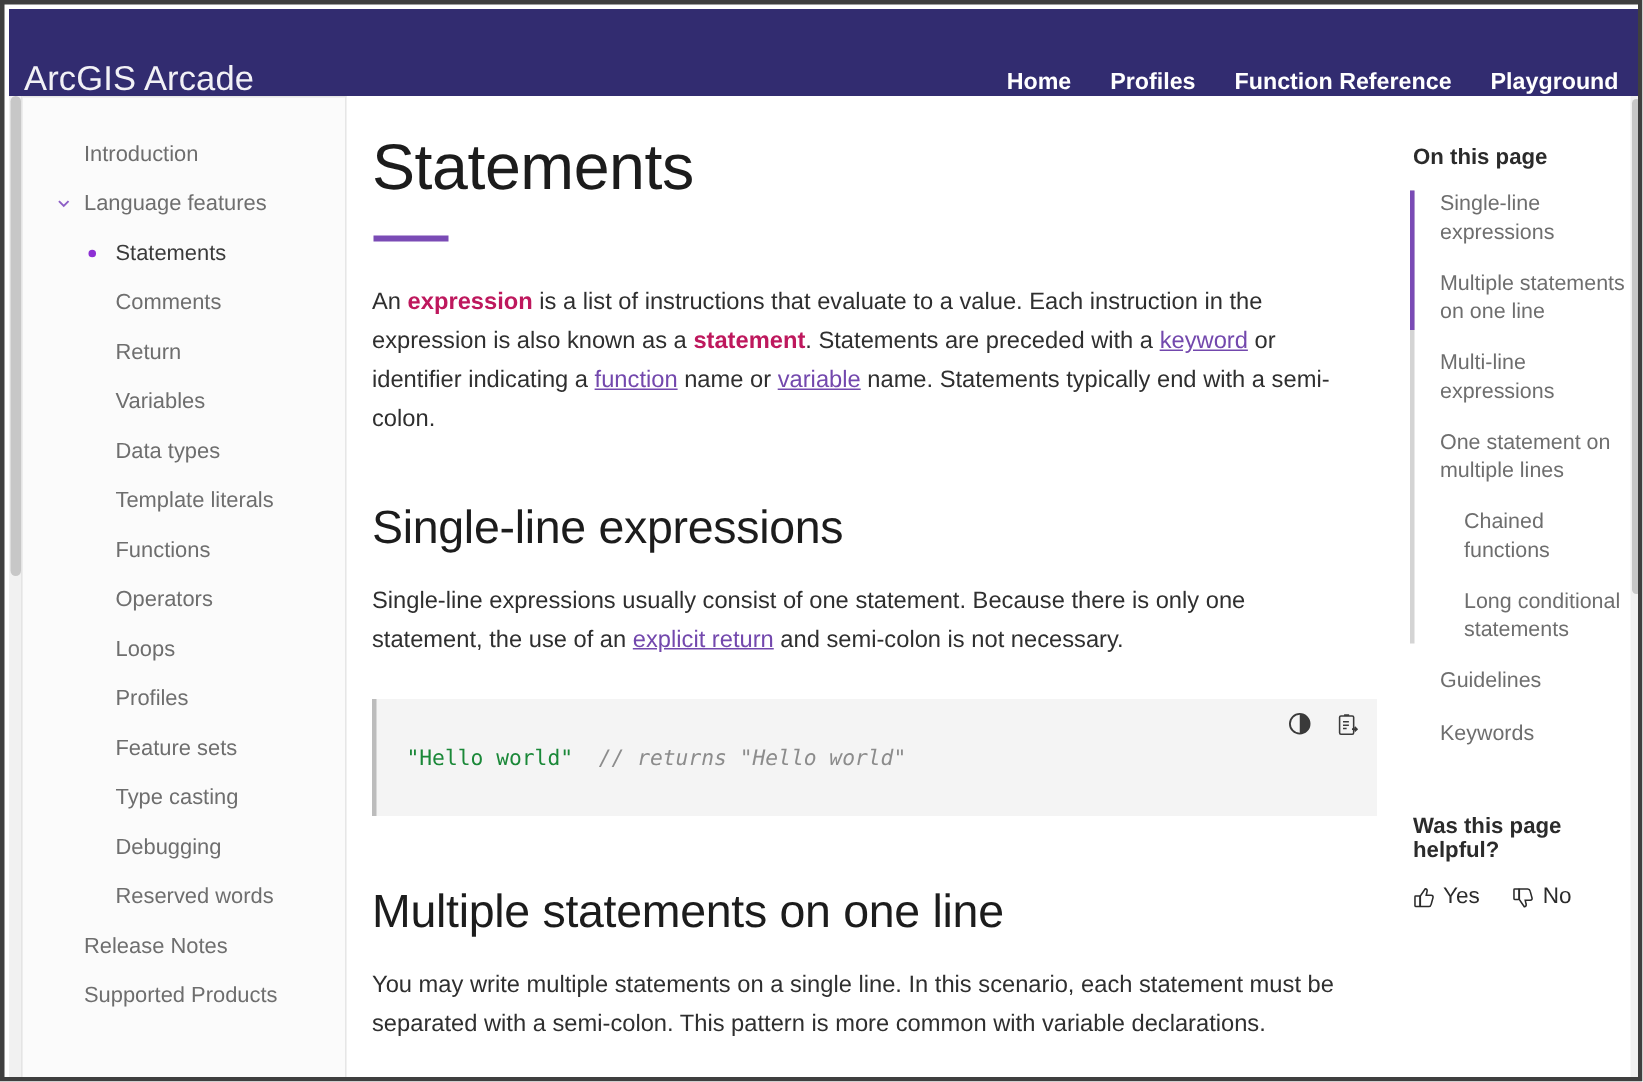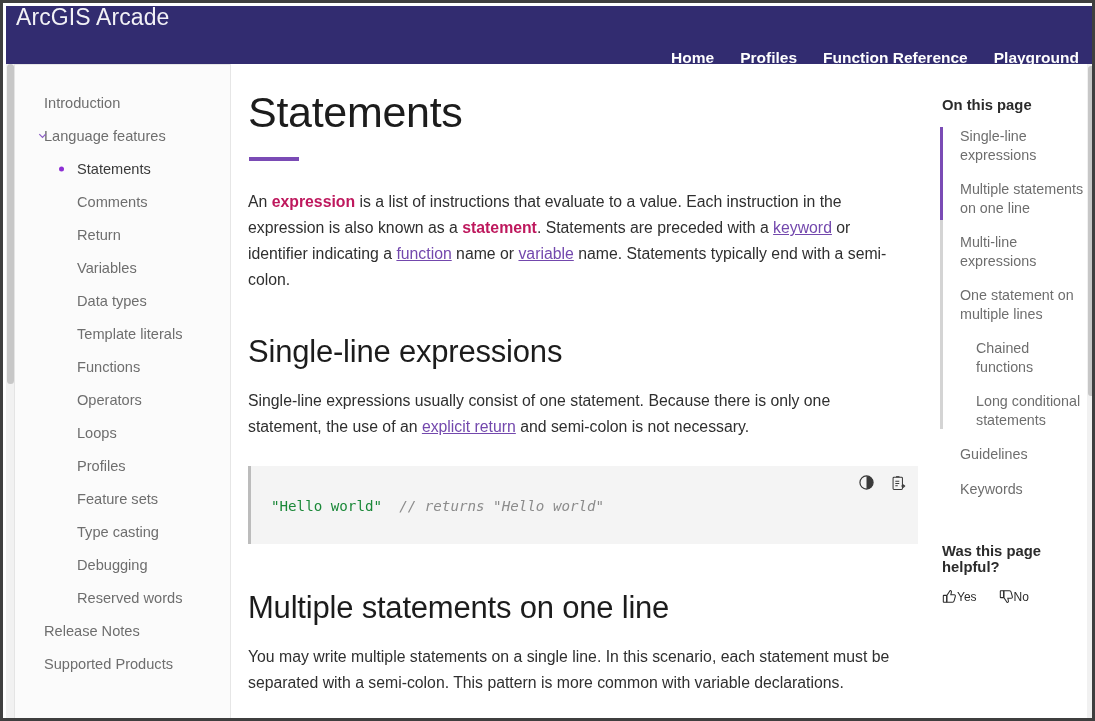--- a/index.html
+++ b/index.html
@@ -23,21 +23,21 @@
 
   
   .site-header {
     position: absolute;
     top: 3px;
     left: 3px;
     width: 1089px;
     height: 58px;
     background: #322c70;
     display: flex;
-    align-items: flex-start;
+    align-items: flex-end;
     justify-content: space-between;
     padding: 0 14px 0 10px;
   }
   .brand {
     color: #f2f1f6;
     font-size: 23px;
     font-weight: 400;
     letter-spacing: 0.1px;
     line-height: 1;
   }
@@ -101,21 +101,21 @@
   .nav-item {
     position: relative;
     display: flex;
     align-items: center;
     height: 33px;
     font-size: 14.6px;
     color: #6e6e6e;
     cursor: pointer;
     white-space: nowrap;
   }
-  .nav-item.level-0 { padding-left: 29px; }
+  .nav-item.level-0 { padding-left: 41px; }
   .nav-item.level-1 { padding-left: 62px; }
   .nav-item.active  { color: #3a3a3a; }
   .chev {
     position: absolute;
     left: 21px;
     top: 50%;
     transform: translateY(-50%);
     width: 12px;
     height: 12px;
     display: flex;
@@ -279,22 +279,22 @@
   }
   .helpful-row {
     display: flex;
     align-items: center;
     gap: 22px;
     margin-top: 14px;
   }
   .helpful-btn {
     display: flex;
     align-items: flex-end;
-    gap: 0;
-    font-size: 12px;
+    gap: 5px;
+    font-size: 15px;
     color: #2b2b2b;
     cursor: pointer;
   }
   .helpful-btn svg { display: block; }
 
   
   .right-scroll {
     position: absolute;
     top: 0;
     right: 0;

